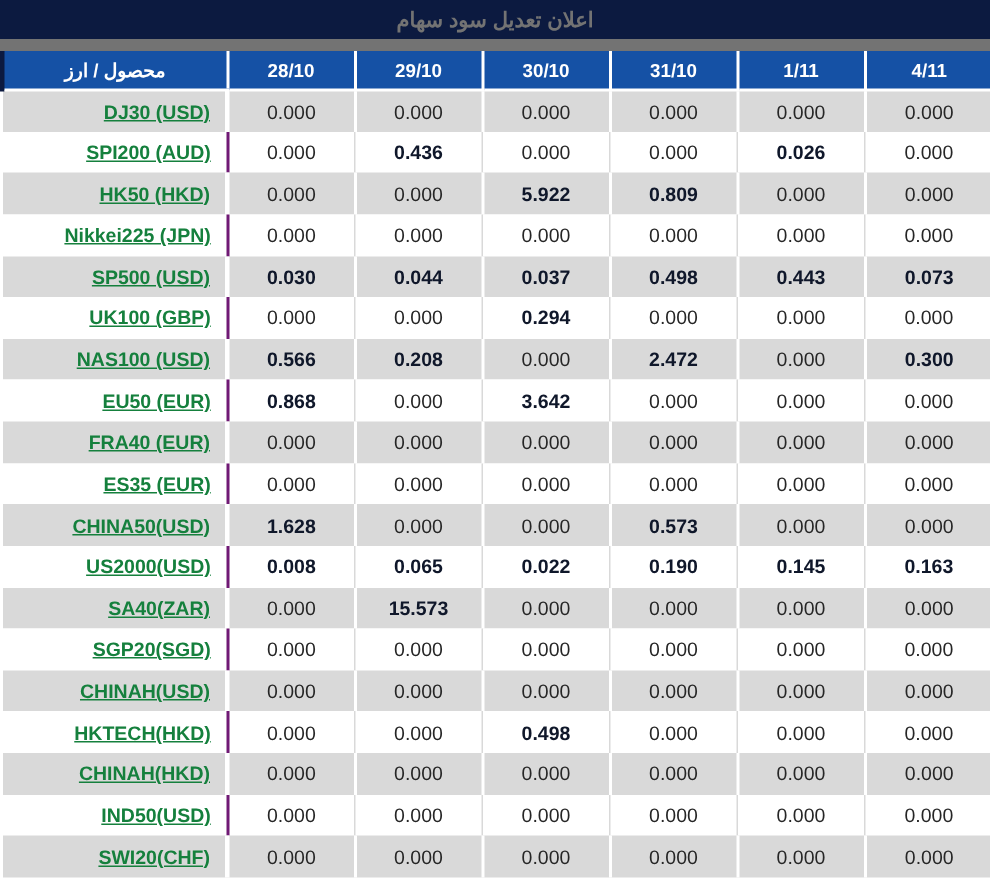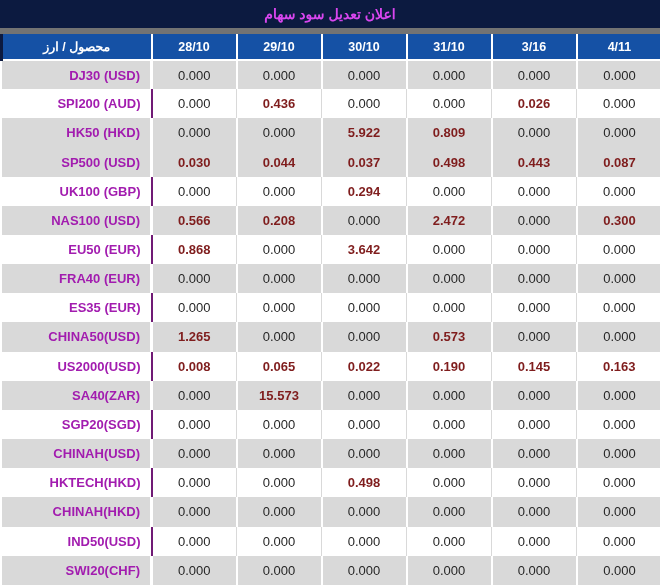--- a/index.html
+++ b/index.html
@@ -2,24 +2,24 @@
 <html><head>
 <meta charset="utf-8">
 <style>
   * { margin: 0; padding: 0; box-sizing: border-box; }
   html, body { background: #ffffff; }
   body { font-family: "Liberation Sans", sans-serif; }
   .page {
     width: 660px; height: 587px; background: #ffffff; overflow: hidden;
   }
   .title-bar {
-    height: 34px; background: #0c1a40; color: #d946ef;
+    height: 34px; background: #0c1a40; color: #737373;
     font-size: 14px; font-weight: bold; direction: rtl;
     display: flex; align-items: center; justify-content: center;
-    border-bottom: 6px solid #737373;
+    border-bottom: 8px solid #737373;
   }
   table.grid {
     width: 660px; height: 551px;
     border-collapse: collapse; table-layout: fixed;
   }
   col.label-col { width: 150px; }
   col.date-col  { width: 85px; }
   thead th {
     background: #1551a5; color: #ffffff; height: 26px;
     font-size: 12.5px; font-weight: bold; text-align: center;
@@ -27,28 +27,28 @@
     border-bottom: 2px solid #ffffff;
   }
   thead th.corner { border-left: 3px solid #0c1a40; direction: rtl; }
   thead th:last-child { border-right: none; text-align: center; }
   tbody td {
     font-size: 13px; vertical-align: middle; text-align: center;
     color: #262626; height: 26px;
   }
   tbody td.label {
     text-align: right; padding-right: 10px; font-weight: bold;
-    color: #a21caf; font-size: 13px;
+    color: #15803d; font-size: 13px; text-decoration: underline;
   }
   tr.row-gray td { background: #d9d9d9; border-right: 2px solid #ffffff; }
   tr.row-white td { background: #ffffff; border-right: 1px solid #d9d9d9; }
   tr.row-gray td:last-child, tr.row-white td:last-child { border-right: none; }
   tr.row-gray td.label { border-right: 3px solid #ffffff; }
   tr.row-white td.label { border-right: 2px solid #701a75; }
-  td.highlight { color: #7f1d1d; font-weight: bold; }
+  td.highlight { color: #0f172a; font-weight: bold; }
 </style>
 </head>
 <body>
 
 <div class="page">
   <div class="title-bar">اعلان تعديل سود سهام</div>
   <table class="grid">
     <colgroup>
       <col class="label-col">
       <col class="date-col">
@@ -58,21 +58,21 @@
         <col class="date-col">
         <col class="date-col">
     </colgroup>
     <thead>
       <tr id="header-row">
           <th class="corner">محصول / ارز</th>
           <th>28/10</th>
           <th>29/10</th>
           <th>30/10</th>
           <th>31/10</th>
-          <th>3/16</th>
+          <th>1/11</th>
           <th>4/11</th>
         </tr>
     </thead>
     <tbody id="table-body">
         <tr class="row-gray">
           <td class="label">DJ30 (USD)</td>
           <td class="value">0.000</td>
           <td class="value">0.000</td>
           <td class="value">0.000</td>
           <td class="value">0.000</td>
@@ -87,31 +87,40 @@
           <td class="value">0.000</td>
           <td class="value highlight">0.026</td>
           <td class="value">0.000</td>
         </tr>
         <tr class="row-gray">
           <td class="label">HK50 (HKD)</td>
           <td class="value">0.000</td>
           <td class="value">0.000</td>
           <td class="value highlight">5.922</td>
           <td class="value highlight">0.809</td>
+          <td class="value">0.000</td>
+          <td class="value">0.000</td>
+        </tr>
+        <tr class="row-white">
+          <td class="label">Nikkei225 (JPN)</td>
+          <td class="value">0.000</td>
+          <td class="value">0.000</td>
+          <td class="value">0.000</td>
+          <td class="value">0.000</td>
           <td class="value">0.000</td>
           <td class="value">0.000</td>
         </tr>
         <tr class="row-gray">
           <td class="label">SP500 (USD)</td>
           <td class="value highlight">0.030</td>
           <td class="value highlight">0.044</td>
           <td class="value highlight">0.037</td>
           <td class="value highlight">0.498</td>
           <td class="value highlight">0.443</td>
-          <td class="value highlight">0.087</td>
+          <td class="value highlight">0.073</td>
         </tr>
         <tr class="row-white">
           <td class="label">UK100 (GBP)</td>
           <td class="value">0.000</td>
           <td class="value">0.000</td>
           <td class="value highlight">0.294</td>
           <td class="value">0.000</td>
           <td class="value">0.000</td>
           <td class="value">0.000</td>
         </tr>
@@ -146,21 +155,21 @@
           <td class="label">ES35 (EUR)</td>
           <td class="value">0.000</td>
           <td class="value">0.000</td>
           <td class="value">0.000</td>
           <td class="value">0.000</td>
           <td class="value">0.000</td>
           <td class="value">0.000</td>
         </tr>
         <tr class="row-gray">
           <td class="label">CHINA50(USD)</td>
-          <td class="value highlight">1.265</td>
+          <td class="value highlight">1.628</td>
           <td class="value">0.000</td>
           <td class="value">0.000</td>
           <td class="value highlight">0.573</td>
           <td class="value">0.000</td>
           <td class="value">0.000</td>
         </tr>
         <tr class="row-white">
           <td class="label">US2000(USD)</td>
           <td class="value highlight">0.008</td>
           <td class="value highlight">0.065</td>

